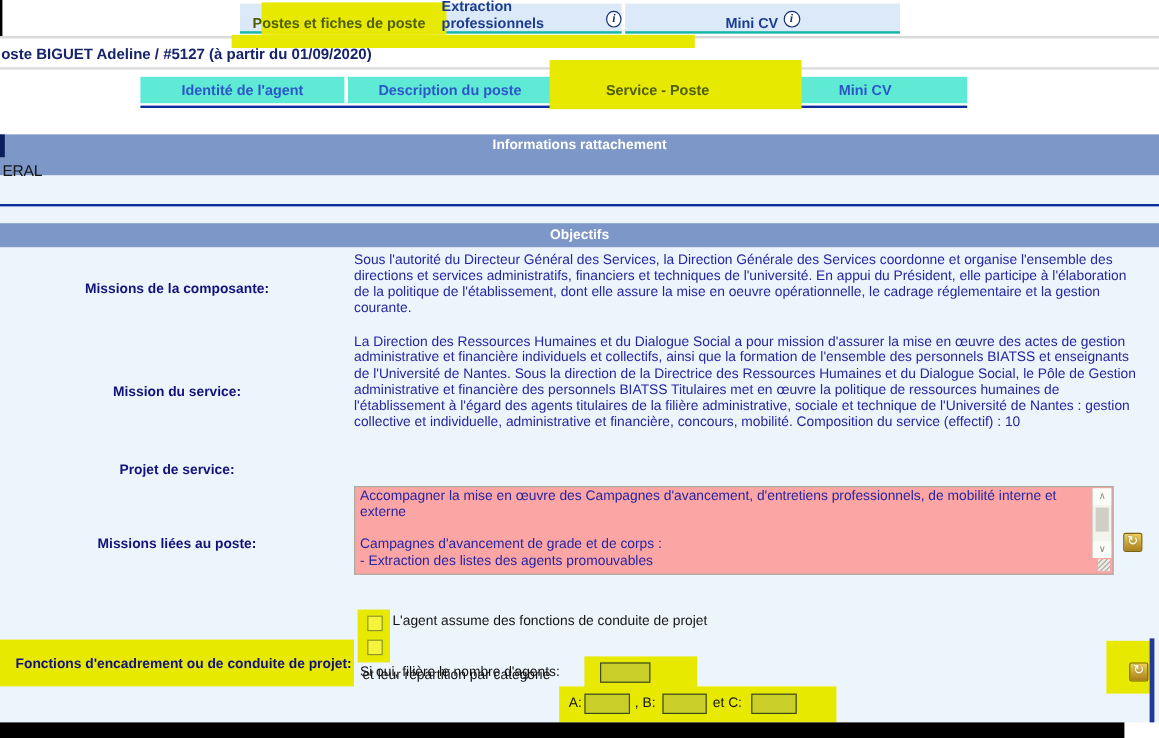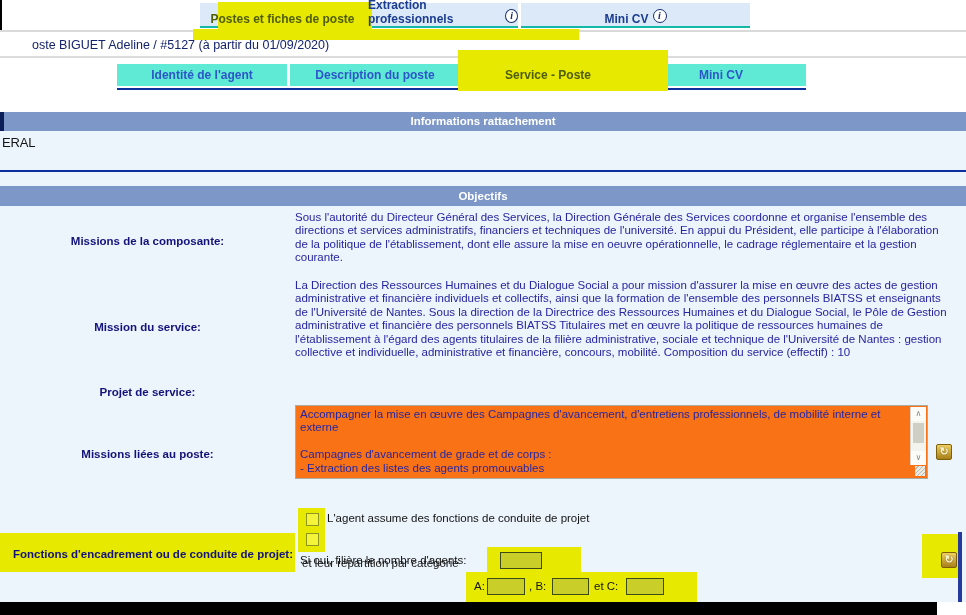--- a/index.html
+++ b/index.html
@@ -16,33 +16,33 @@
           font-weight:bold;font-size:12px;color:#2d56c8;cursor:pointer;}
   .innertab-row{position:absolute;left:117px;top:64px;width:689px;height:24px;border-bottom:2px solid #0d2f9b;}
   .tab-label{position:relative;z-index:6;}
   .hl-text{color:#505e08;}
 
   .info-badge{display:inline-block;width:12px;height:12px;border:1.5px solid #16306e;border-radius:50%;
           background:#fff;color:#16306e;font-family:"Liberation Serif",serif;font-style:italic;font-weight:bold;
           font-size:10px;line-height:12px;text-align:center;position:relative;top:-3px;}
 
   .grayline{position:absolute;left:0;width:966px;height:2px;background:#d9d9d9;}
-  .pagetitle{position:absolute;left:1px;top:38px;font-size:12.5px;font-weight:normal;color:#15246b;white-space:nowrap;padding-left:31px;}
+  .pagetitle{position:absolute;left:1px;top:38px;font-size:12.5px;font-weight:bold;color:#15246b;white-space:nowrap;}
 
   .section-bg{position:absolute;left:0;top:112px;width:966px;height:490px;background:#ecf4fc;}
-  .secheader{position:absolute;left:0;width:966px;height:19px;background:#7d98c8;color:#fff;
+  .secheader{position:absolute;left:0;width:966px;height:34px;background:#7d98c8;color:#fff;
           font-weight:bold;font-size:11.5px;text-align:center;line-height:19px;}
   .navyline{position:absolute;left:0;width:966px;height:2px;background:#0b2f9e;}
 
   .ratt-line{position:absolute;left:2px;color:#141414;font-size:13px;letter-spacing:-0.2px;white-space:nowrap;}
 
   .flabel{position:absolute;left:0;width:295px;text-align:center;font-weight:bold;color:#12127a;font-size:11.5px;}
   .ptext{position:absolute;left:295px;width:656px;color:#2626a0;font-size:11.5px;line-height:13.4px;text-align:left;}
 
-  .tbox{position:absolute;left:295px;top:405px;width:633px;height:74px;background:#f97316;
+  .tbox{position:absolute;left:295px;top:405px;width:633px;height:74px;background:#fca5a5;
         border:1px solid #abab9f;box-sizing:border-box;}
   .tbox-text{position:absolute;left:4px;top:2px;right:20px;color:#2626a0;font-size:11.5px;line-height:13.4px;white-space:pre-wrap;}
   .sb{position:absolute;right:1px;top:1px;width:15px;height:58px;background:#f4f4ee;border-left:1px solid #d5d5cc;}
   .sb-btn{position:absolute;left:0;width:15px;height:14px;background:#fbfbf7;color:#8a8a80;
         font-size:8px;line-height:13px;text-align:center;cursor:pointer;}
   .sb-thumb{position:absolute;left:2px;top:16px;width:11px;height:20px;background:#cfcfc6;cursor:pointer;}
   .grip{position:absolute;right:2px;bottom:2px;width:10px;height:10px;
         background:repeating-linear-gradient(135deg,#eaeae3 0 2px,#b9b9ae 2px 3px);}
 
   .gold-icon{position:absolute;width:16px;height:16px;background:linear-gradient(#f0d060,#a87f18);

